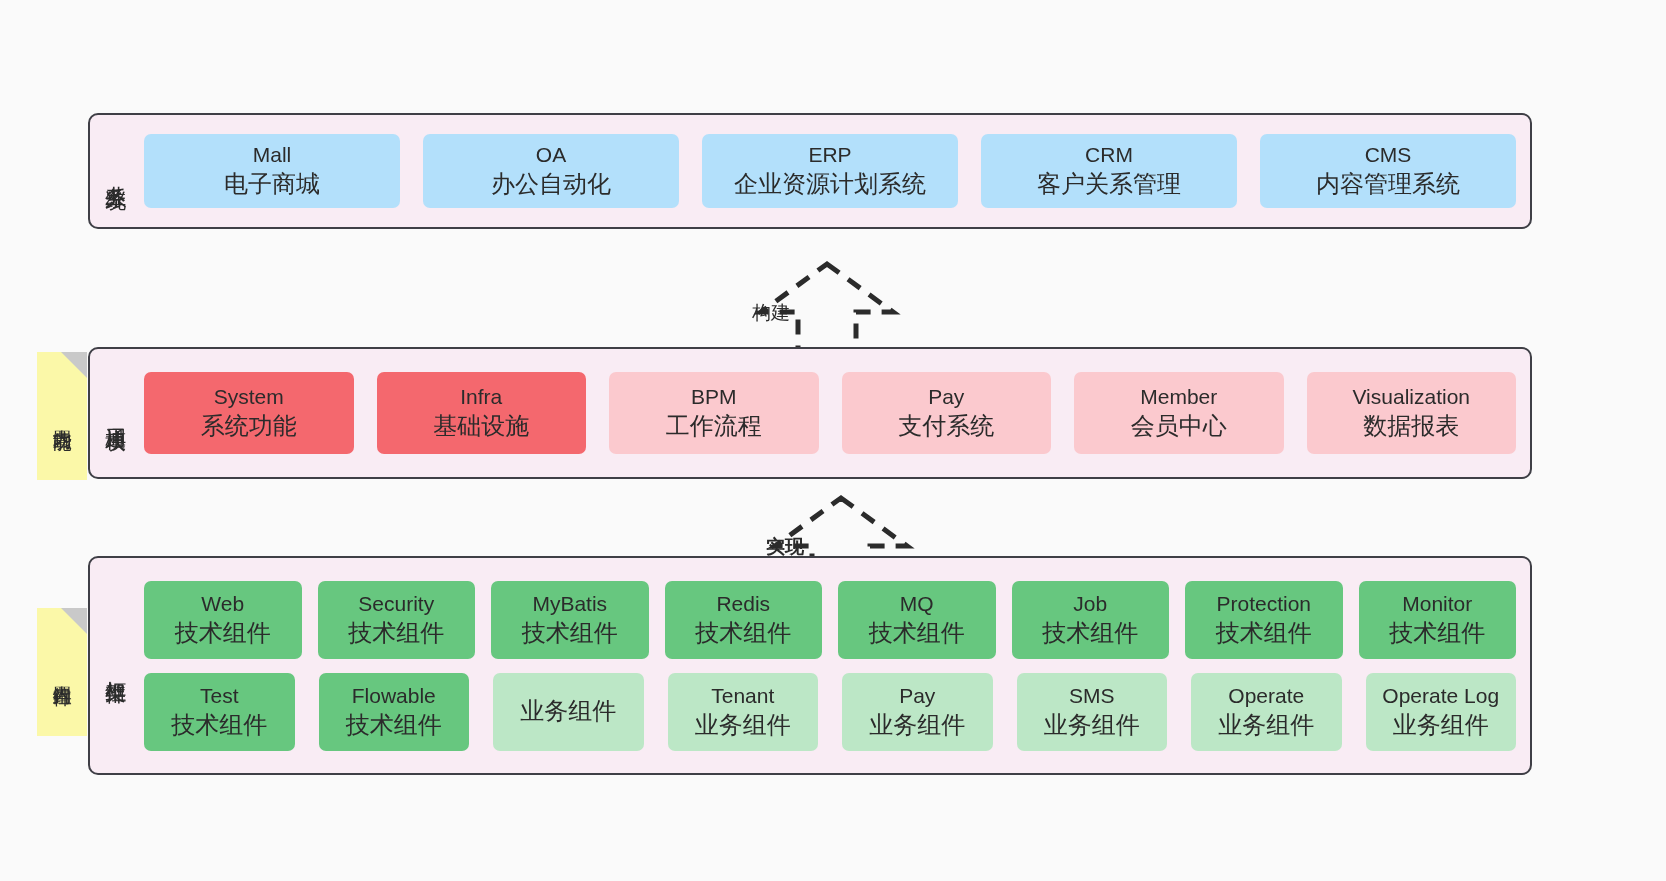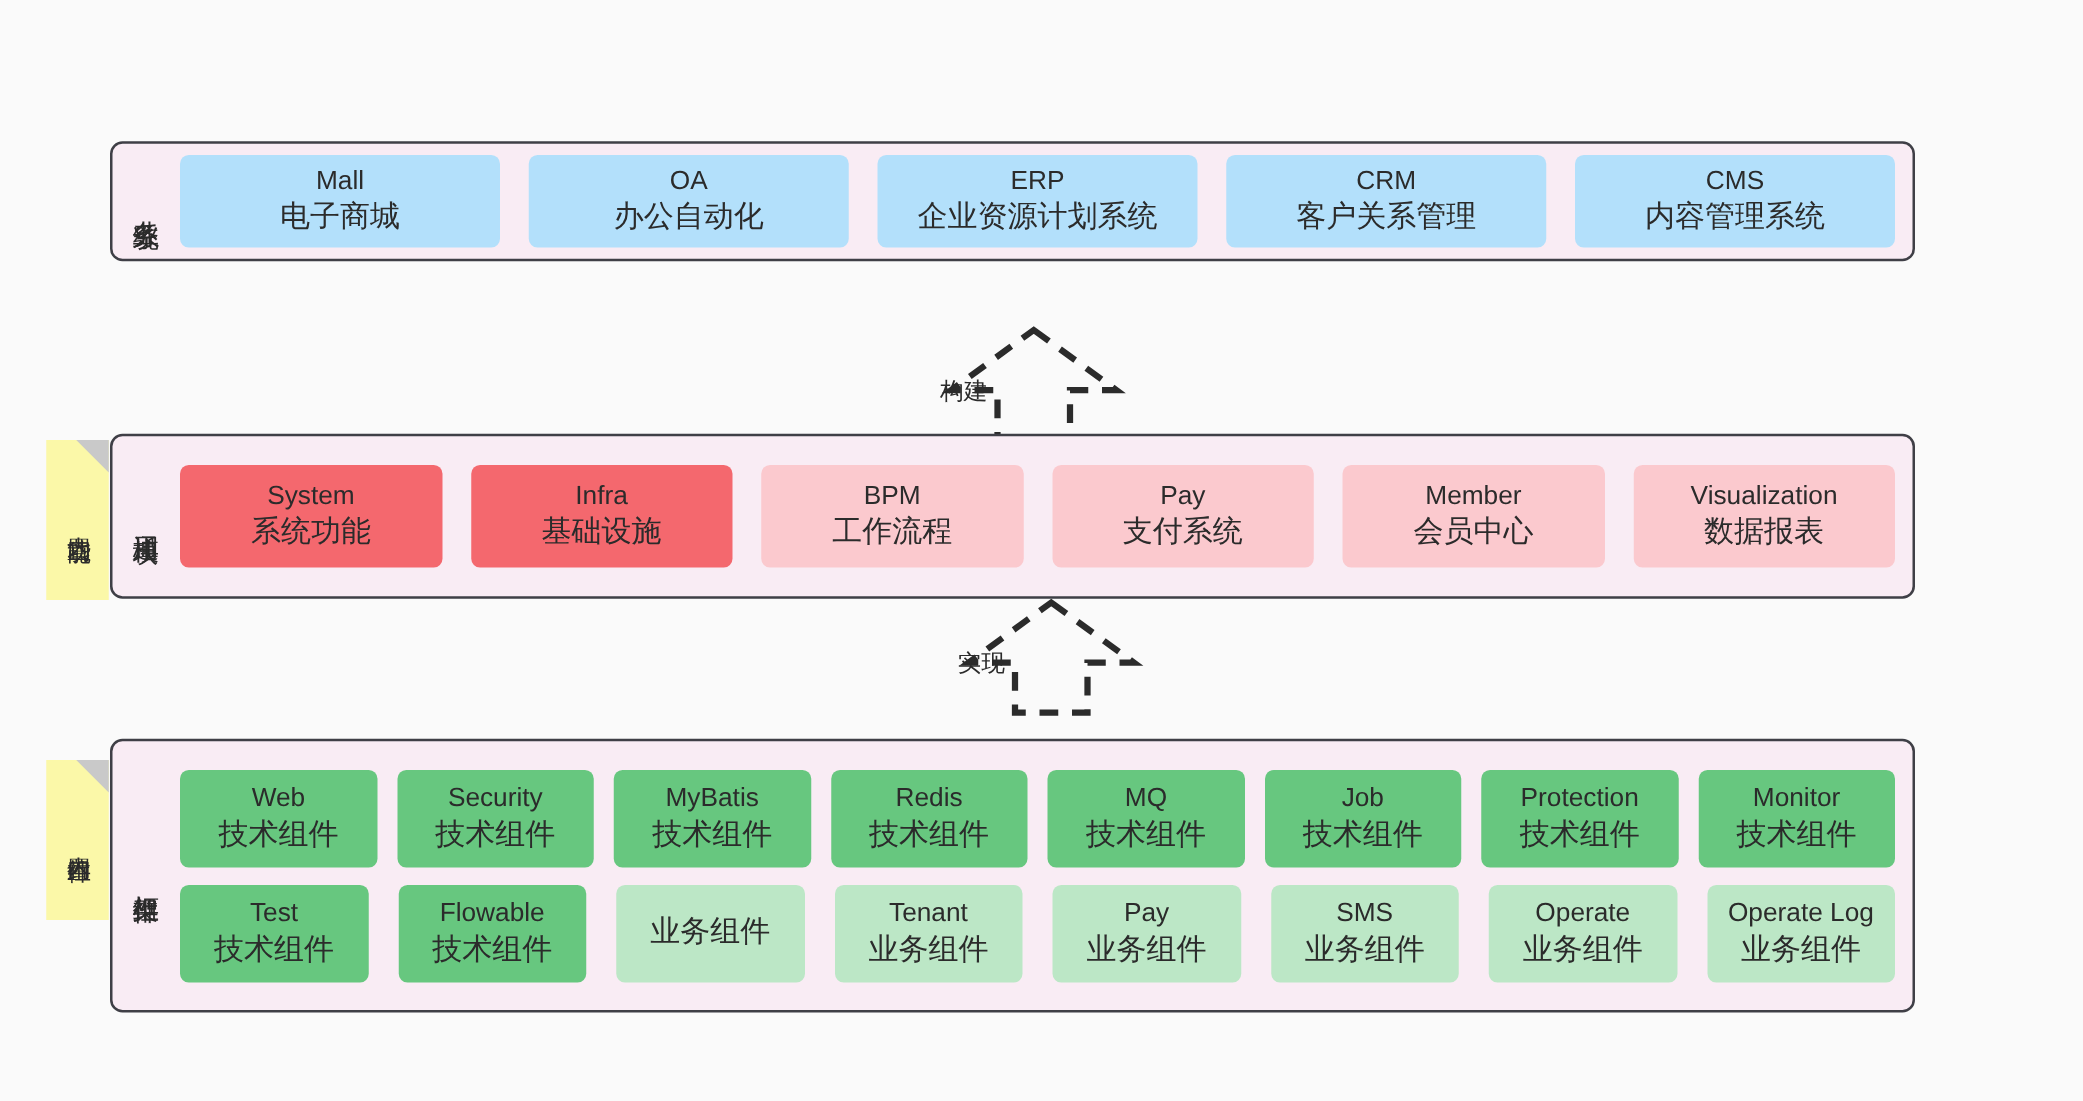--- a/index.html
+++ b/index.html
@@ -134,21 +134,21 @@
     font-size: 19px;
     color: #2b2b2b;
     pointer-events: none;
   }
 </style>
 </head>
 <body>
 
 <div id="canvas">
 
-  <div class="section" style="left:88px; top:113px; width:1444px; height:96px;">
+  <div class="section" style="left:88px; top:113px; width:1444px; height:116px;">
     <div class="section-title">业务系统</div>
     <div class="section-body">
       <div class="row" id="business-row" style="height:74px;">
           <div class="card c-blue">
             <div class="en">Mall</div>
             <div class="cn">电子商城</div>
           </div>
           <div class="card c-blue">
             <div class="en">OA</div>
             <div class="cn">办公自动化</div>
@@ -206,33 +206,33 @@
             <div class="cn">会员中心</div>
           </div>
           <div class="card c-pink">
             <div class="en">Visualization</div>
             <div class="cn">数据报表</div>
           </div>
         </div>
     </div>
   </div>
 
-  <div class="arrow" style="left:766px; top:476px;">
+  <div class="arrow" style="left:766px; top:492px;font-weight:bold;">
     <svg width="150" height="98" viewBox="0 0 150 98" aria-hidden="true">
       <path d="M75 6 L141 54 L104 54 L104 94 L46 94 L46 54 L9 54 Z" fill="none" stroke="#2b2b2b" stroke-width="5" stroke-dasharray="15 11" stroke-linejoin="miter"></path>
     </svg>
     <div class="arrow-label">实现</div>
   </div>
 
   <div class="note" style="left:37px; top:608px; width:50px; height:128px;">
     <span class="fold"></span>
     <span>内置组件</span>
   </div>
 
-  <div class="section" style="left:88px; top:591px; width:1444px; height:219px;">
+  <div class="section" style="left:88px; top:556px; width:1444px; height:219px;">
     <div class="section-title">框架组件</div>
     <div class="section-body" style="gap:14px;">
       <div class="row" id="framework-tech-row" style="height:78px; gap:16px;">
           <div class="card c-green">
             <div class="en">Web</div>
             <div class="cn">技术组件</div>
           </div>
           <div class="card c-green">
             <div class="en">Security</div>
             <div class="cn">技术组件</div>

